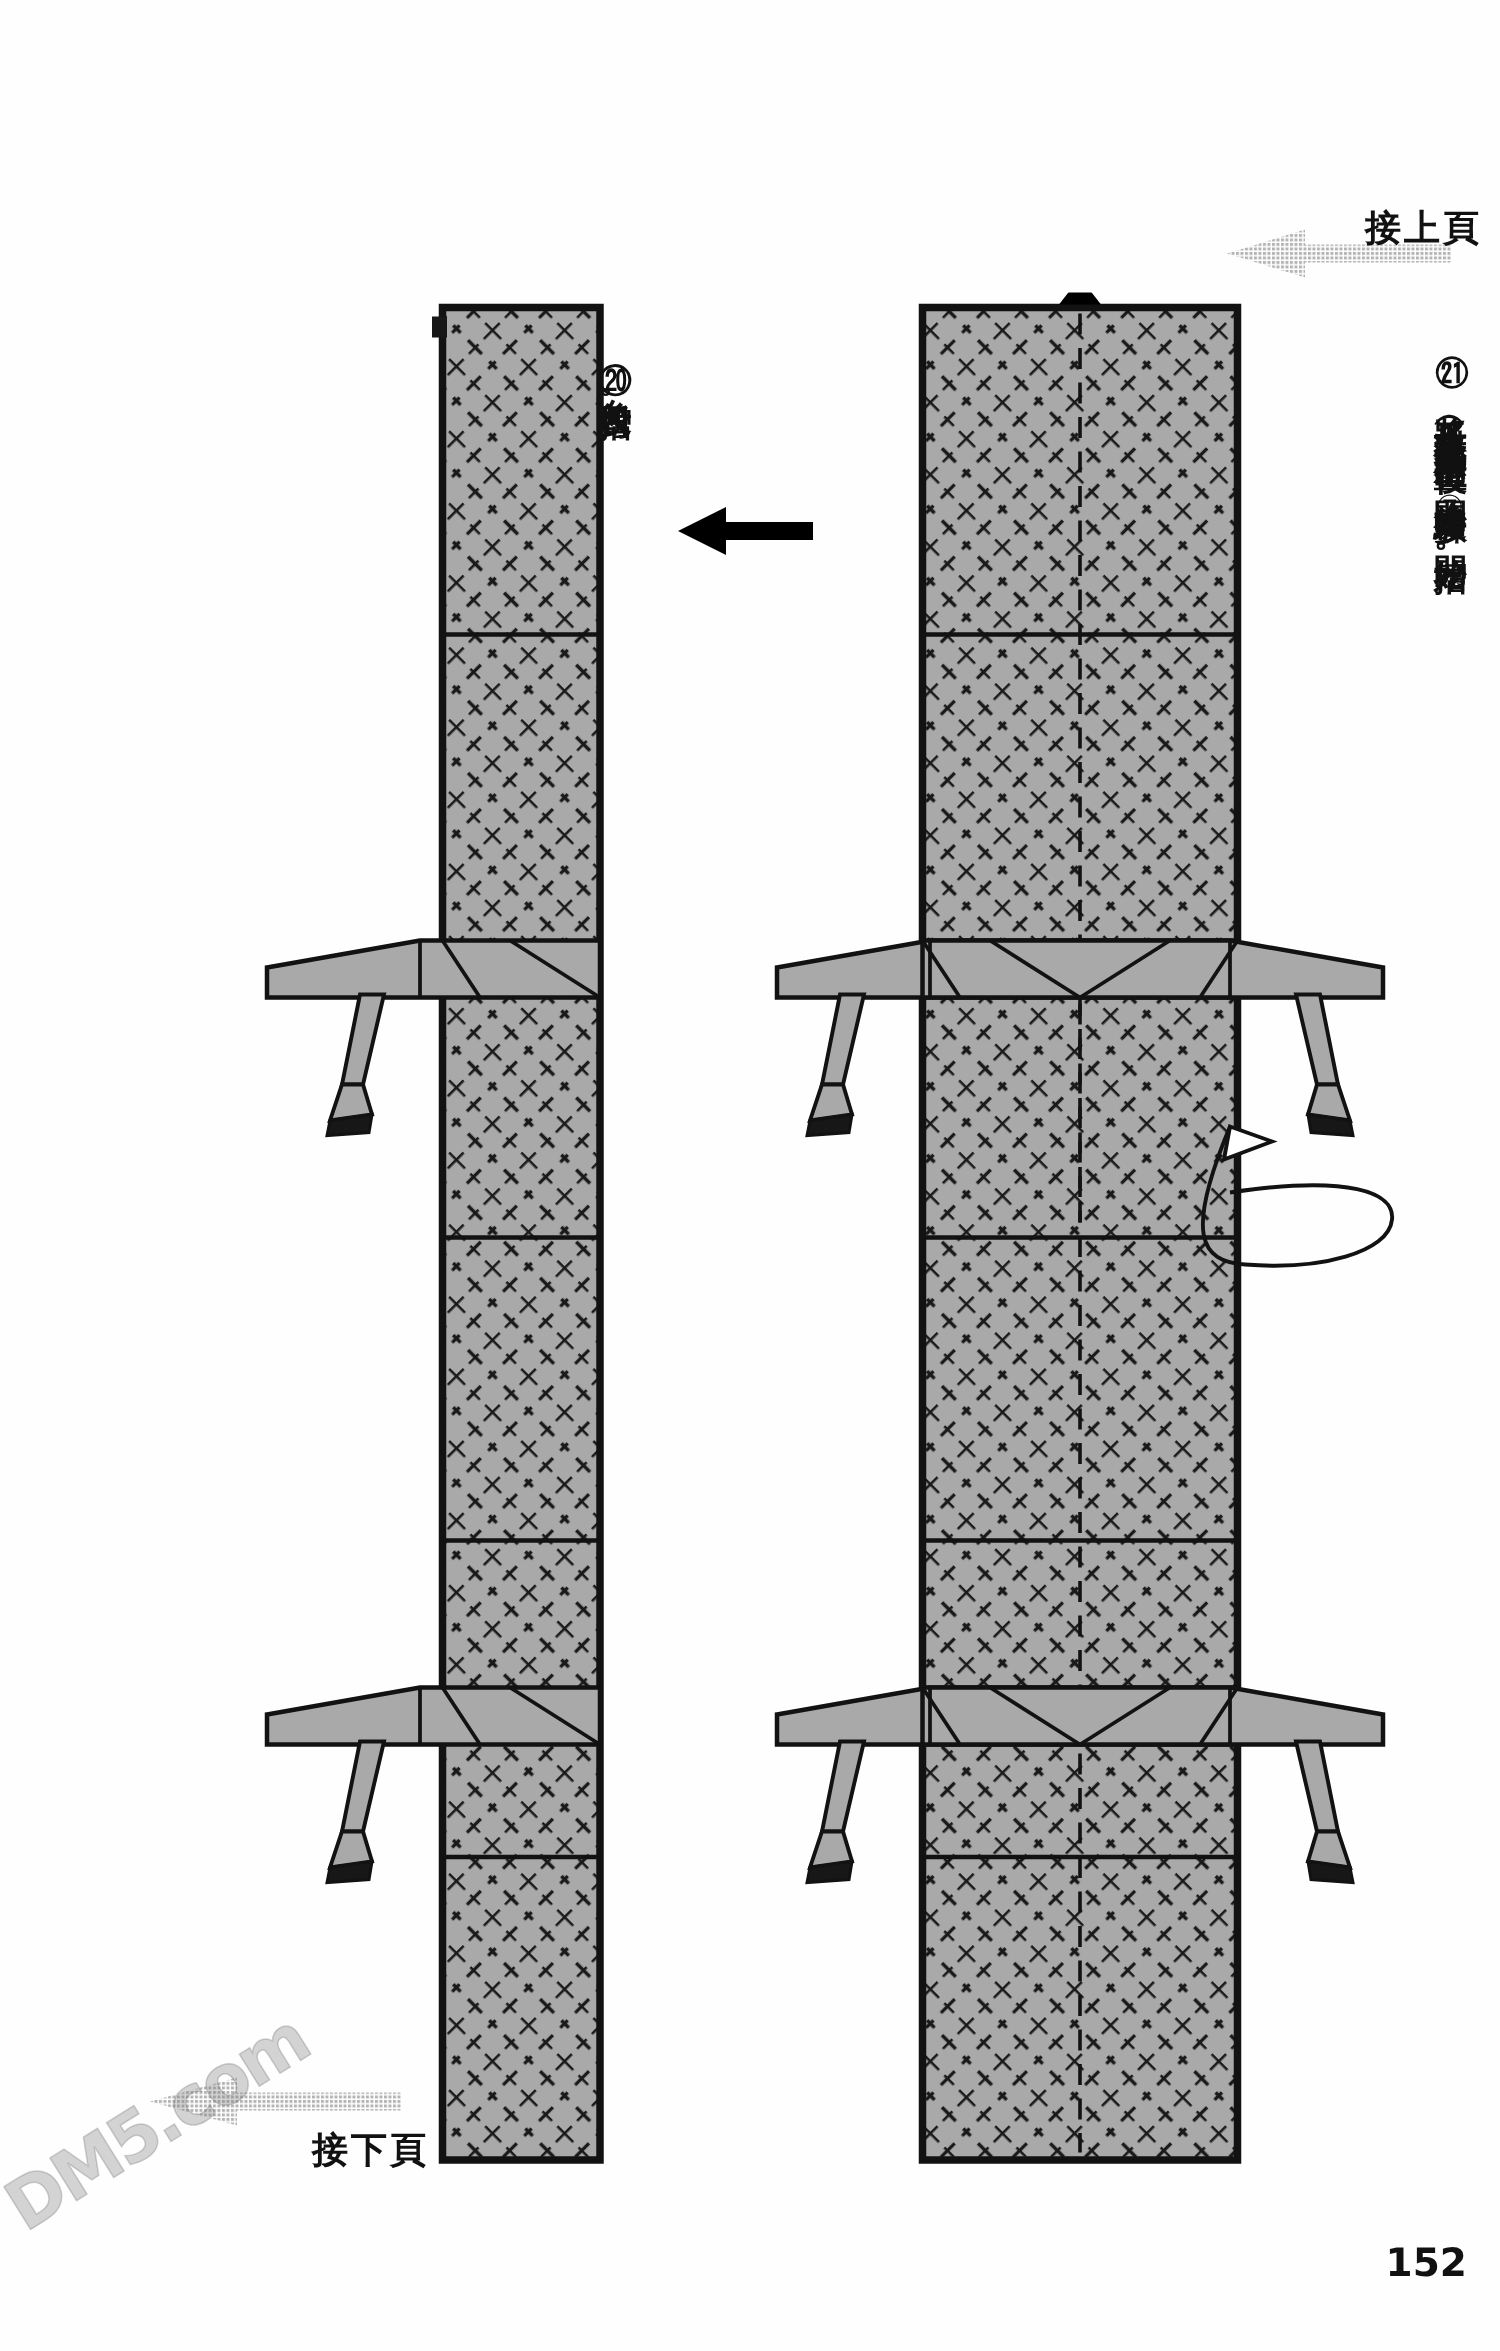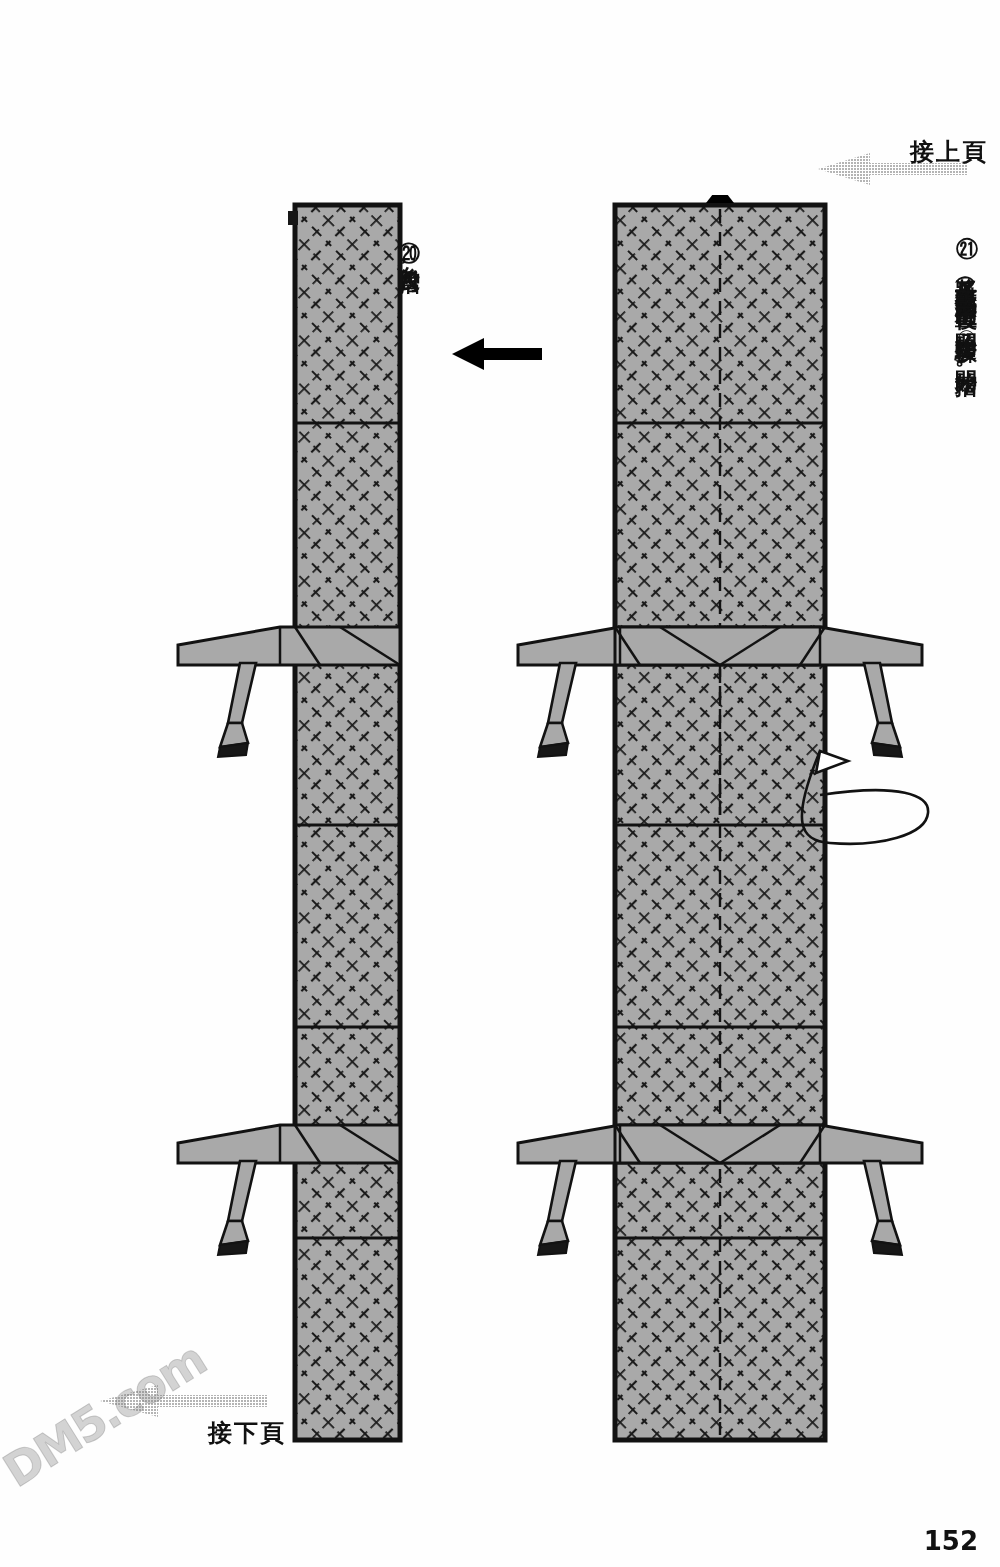--- a/index.html
+++ b/index.html
@@ -244,17 +244,17 @@
         <pattern id="halftoneBot" width="3" height="3" patternUnits="userSpaceOnUse">
           <rect width="3" height="3" fill="#ffffff"></rect>
           <rect width="2" height="2" x="0" y="0" fill="#b4b4b4"></rect>
         </pattern>
       </defs>
       <path d="M0,19 L58,3 L58,13 L168,13 L168,25 L58,25 L58,35 Z" fill="url(#halftoneBot)"></path>
     </svg>
   </div>
   <div class="htext" style="left:208px;top:1417px;font-size:24px;letter-spacing:2px;">接下頁</div>
 
-  <div class="pagenum" style="right:22px;top:1494px;margin-top:32px;">152</div>
+  <div class="pagenum" style="right:22px;top:1494px;">152</div>
 
   <div class="watermark">DM5.com</div>
 
 </div>
 
 </body></html>

